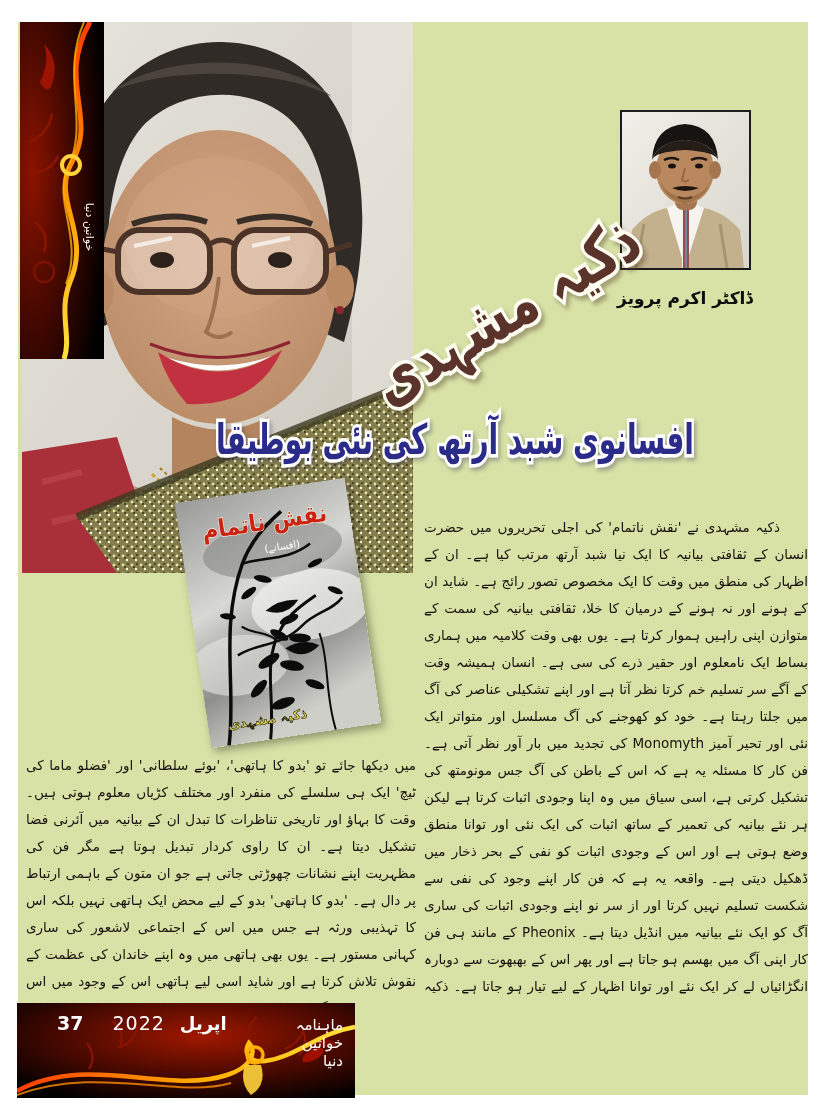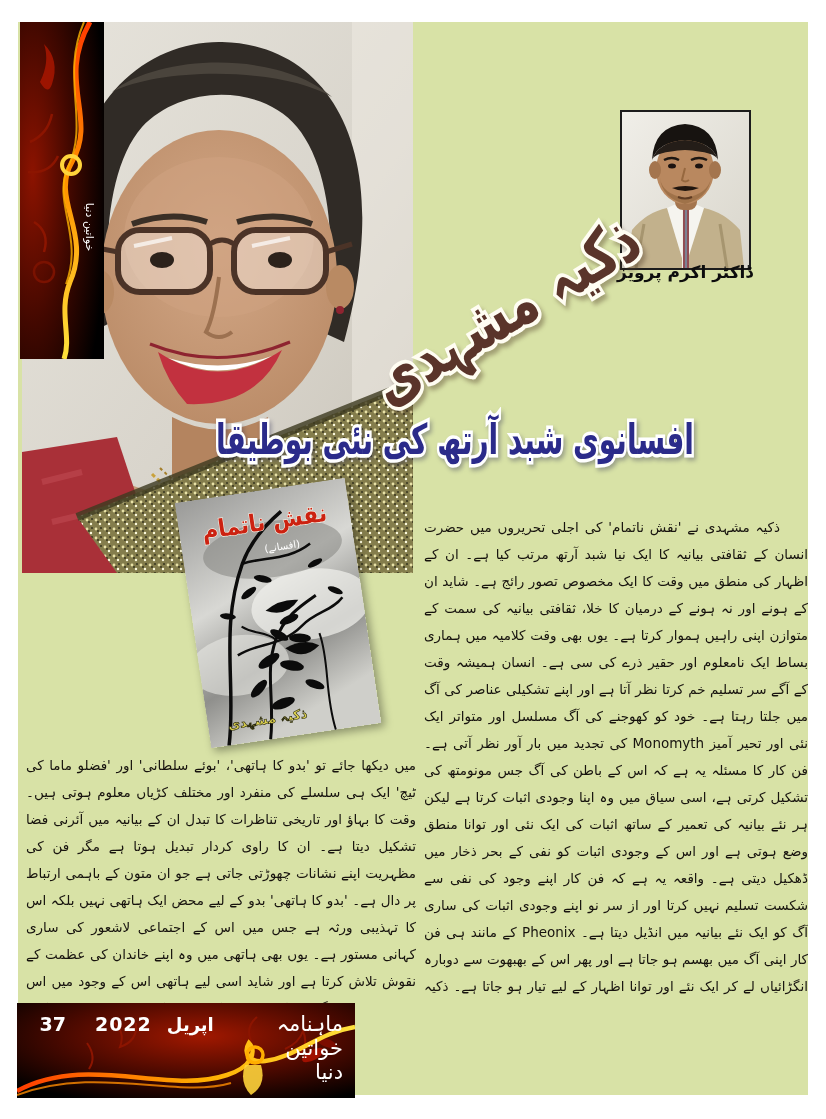--- a/index.html
+++ b/index.html
@@ -2,32 +2,32 @@
 <html lang="ur"><head>
 <meta charset="utf-8">
 <style>
   * { margin:0; padding:0; box-sizing:border-box; }
   body { background:#888; font-family:"DejaVu Sans", sans-serif; }
   .page { position:relative; width:826px; height:1119px; background:#ffffff; overflow:hidden; margin:0 auto; }
   .green-panel { position:absolute; left:18px; top:22px; width:790px; height:1073px; background:#d8e2a6; }
   .woman-photo { position:absolute; left:22px; top:22px; width:391px; height:551px; }
   .side-strip { position:absolute; left:20px; top:22px; width:84px; height:337px; }
   .man-photo { position:absolute; left:620px; top:110px; width:131px; height:160px; border:2px solid #1c1c1c; background:#e9e7e1; }
-  .man-caption { position:absolute; left:596px; top:262px; width:178px; text-align:center; font-size:17px; font-weight:bold; color:#0d0d0d; direction:rtl; }
+  .man-caption { position:absolute; left:596px; top:288px; width:178px; text-align:center; font-size:17px; font-weight:bold; color:#0d0d0d; direction:rtl; }
   .title-svg { position:absolute; left:340px; top:205px; width:330px; height:210px; filter:drop-shadow(3px 4px 2px rgba(80,60,40,.40)); }
   .subtitle-svg { position:absolute; left:205px; top:392px; width:500px; height:96px; filter:drop-shadow(2px 3px 2px rgba(40,40,80,.35)); }
   .book-cover { position:absolute; left:192px; top:489px; width:172px; height:248px; transform:rotate(-8.5deg); box-shadow:3px 4px 8px rgba(0,0,0,.35); }
   .col { position:absolute; direction:rtl; text-align:justify; color:#17130e; overflow:hidden; font-size:13.5px; line-height:27px; }
   .col-right { left:424px; top:514px; width:384px; height:487px; text-indent:28px; }
   .col-left { left:26px; top:752px; width:390px; height:251px; }
   .footer { position:absolute; left:17px; top:1003px; width:338px; height:95px; background:#060606; overflow:hidden; }
   .footer-text { position:absolute; left:0; right:0; top:9px; padding:0 12px; display:flex; direction:rtl; align-items:baseline; gap:15px; color:#ffffff; }
-  .footer-mag { font-size:21px;margin-left:48px; }
+  .footer-mag { font-size:15px;margin-left:48px; }
   .footer-month { font-size:18px; font-weight:bold; }
-  .footer-year { font-size:19px; font-weight:bold; letter-spacing:1px;text-align:center; }
+  .footer-year { font-size:19px; font-weight:normal; letter-spacing:1px;text-align:center; }
   .footer-page { font-size:19px; font-weight:bold; margin-right:14px;margin-left:28px; }
   svg { display:block; }
 </style>
 </head>
 <body>
 
 <div class="page">
 
   <div class="green-panel"></div>
 

